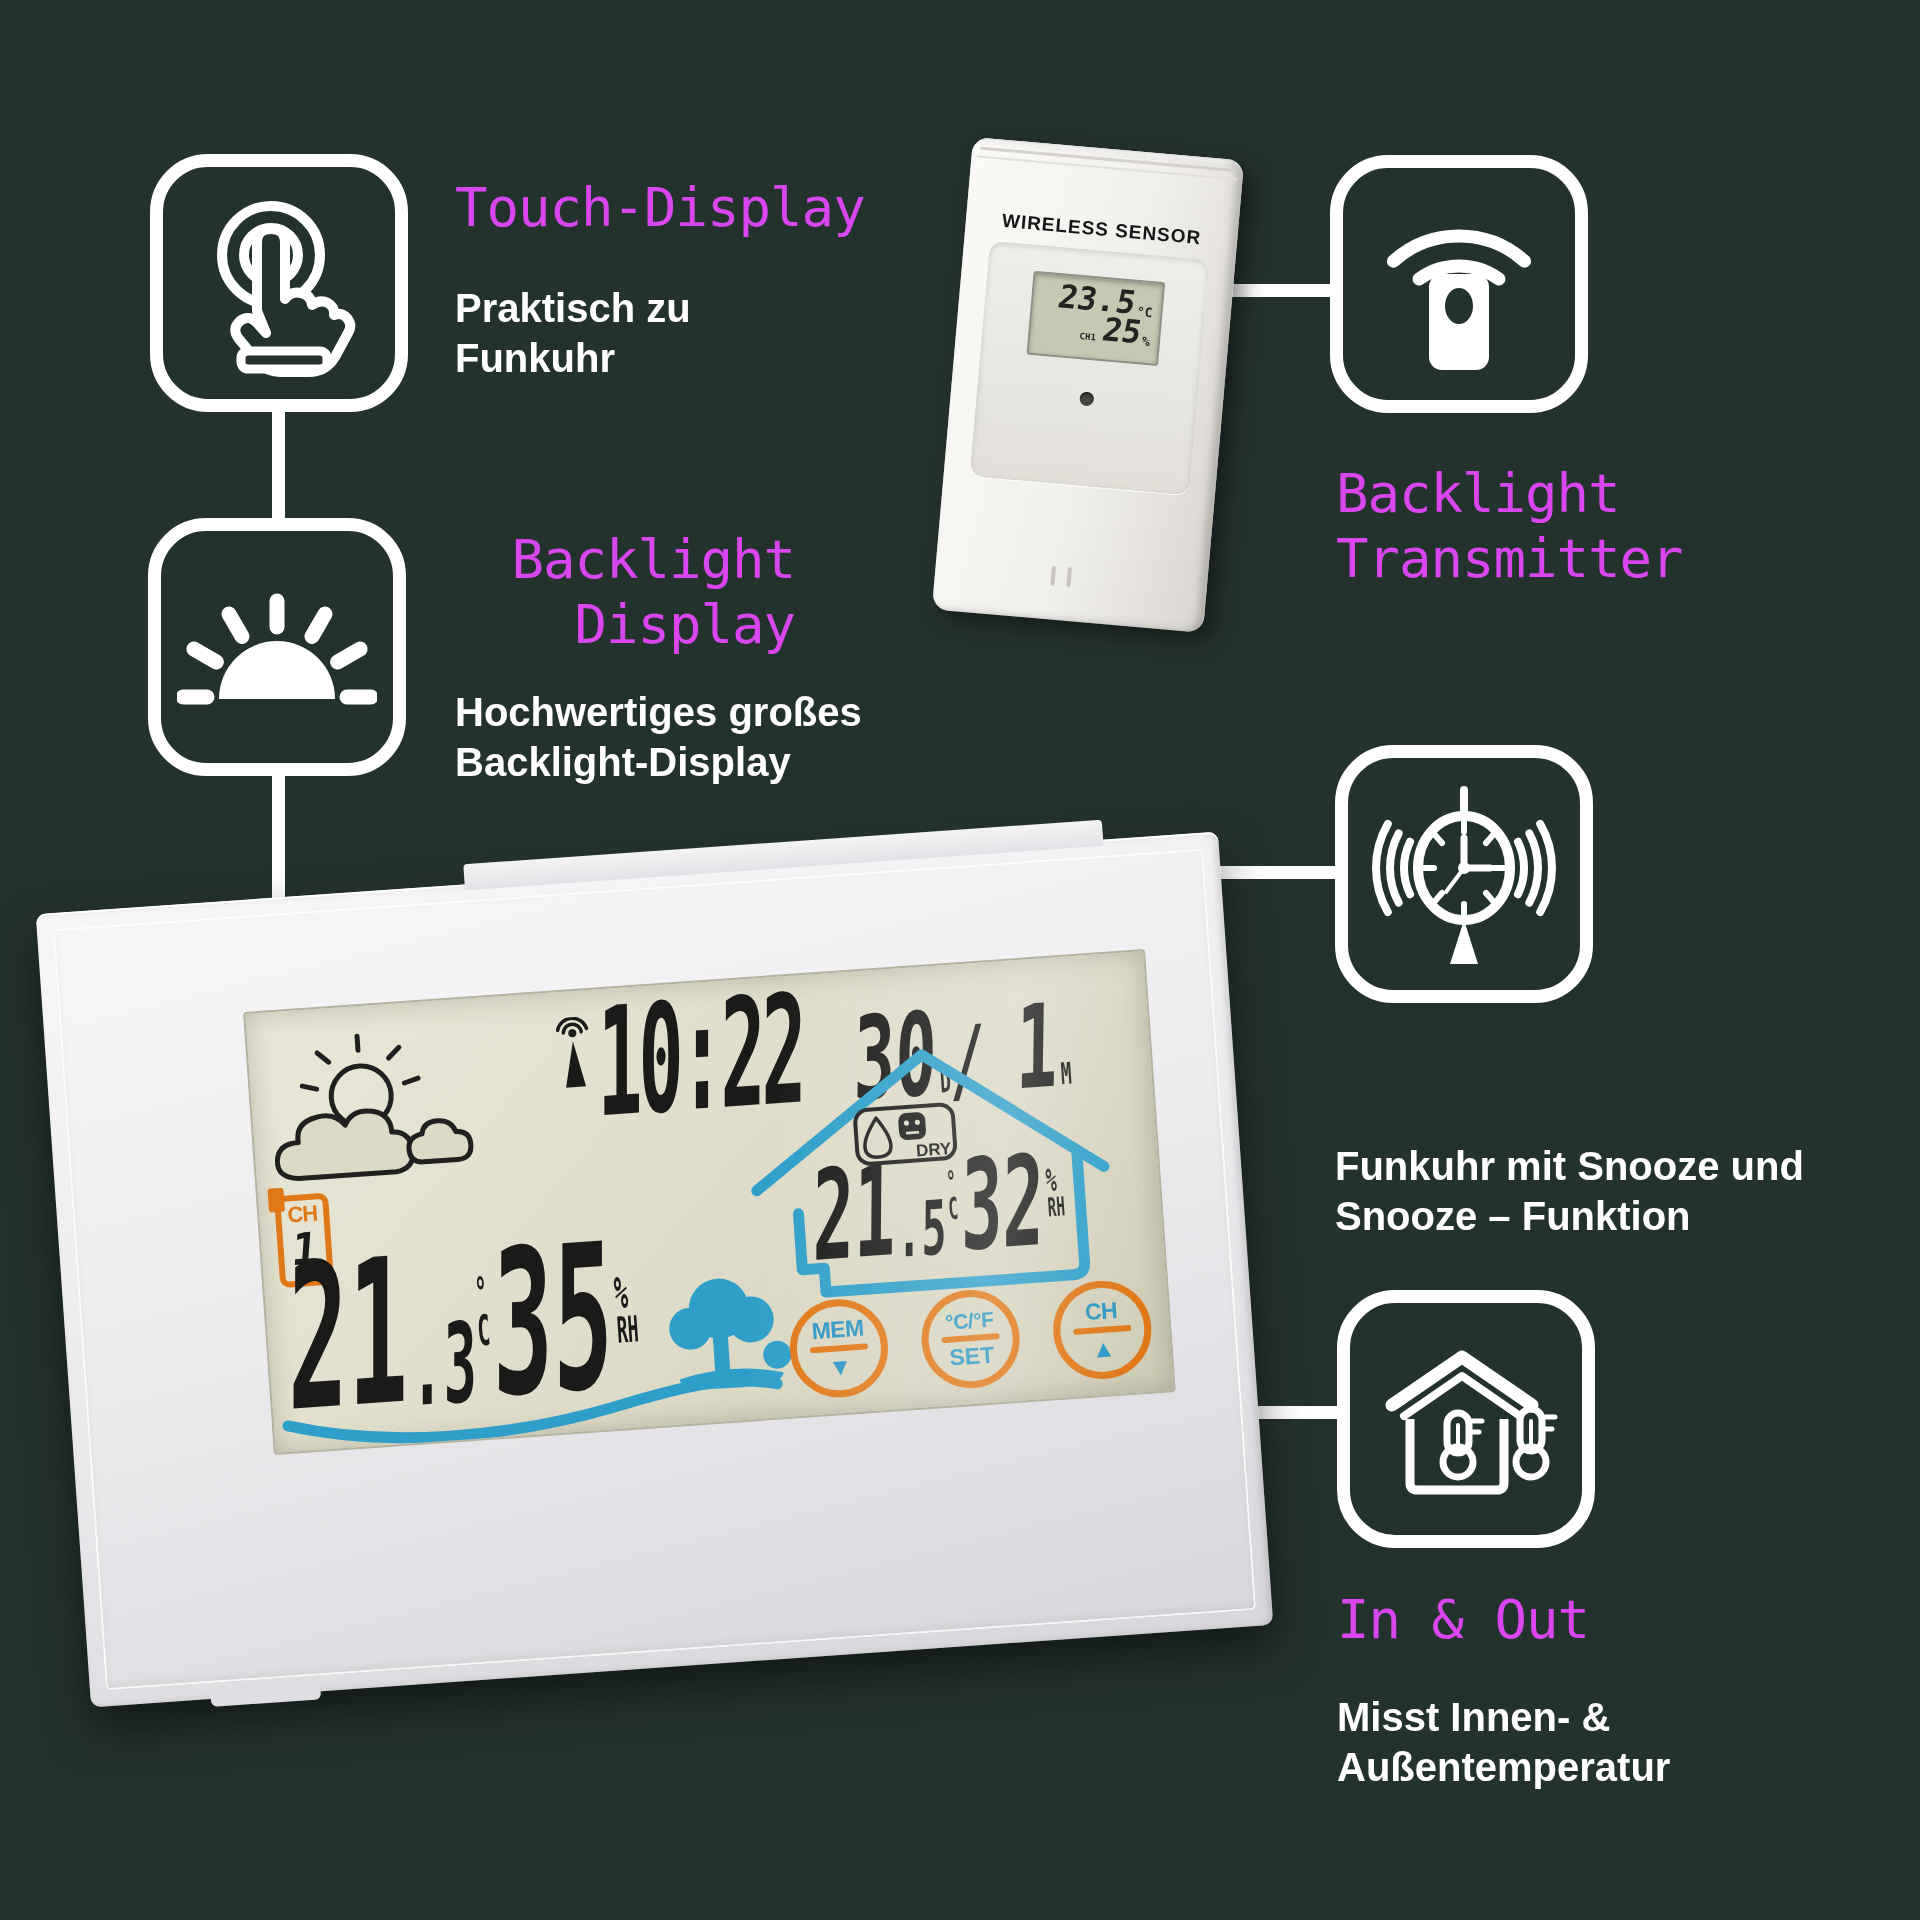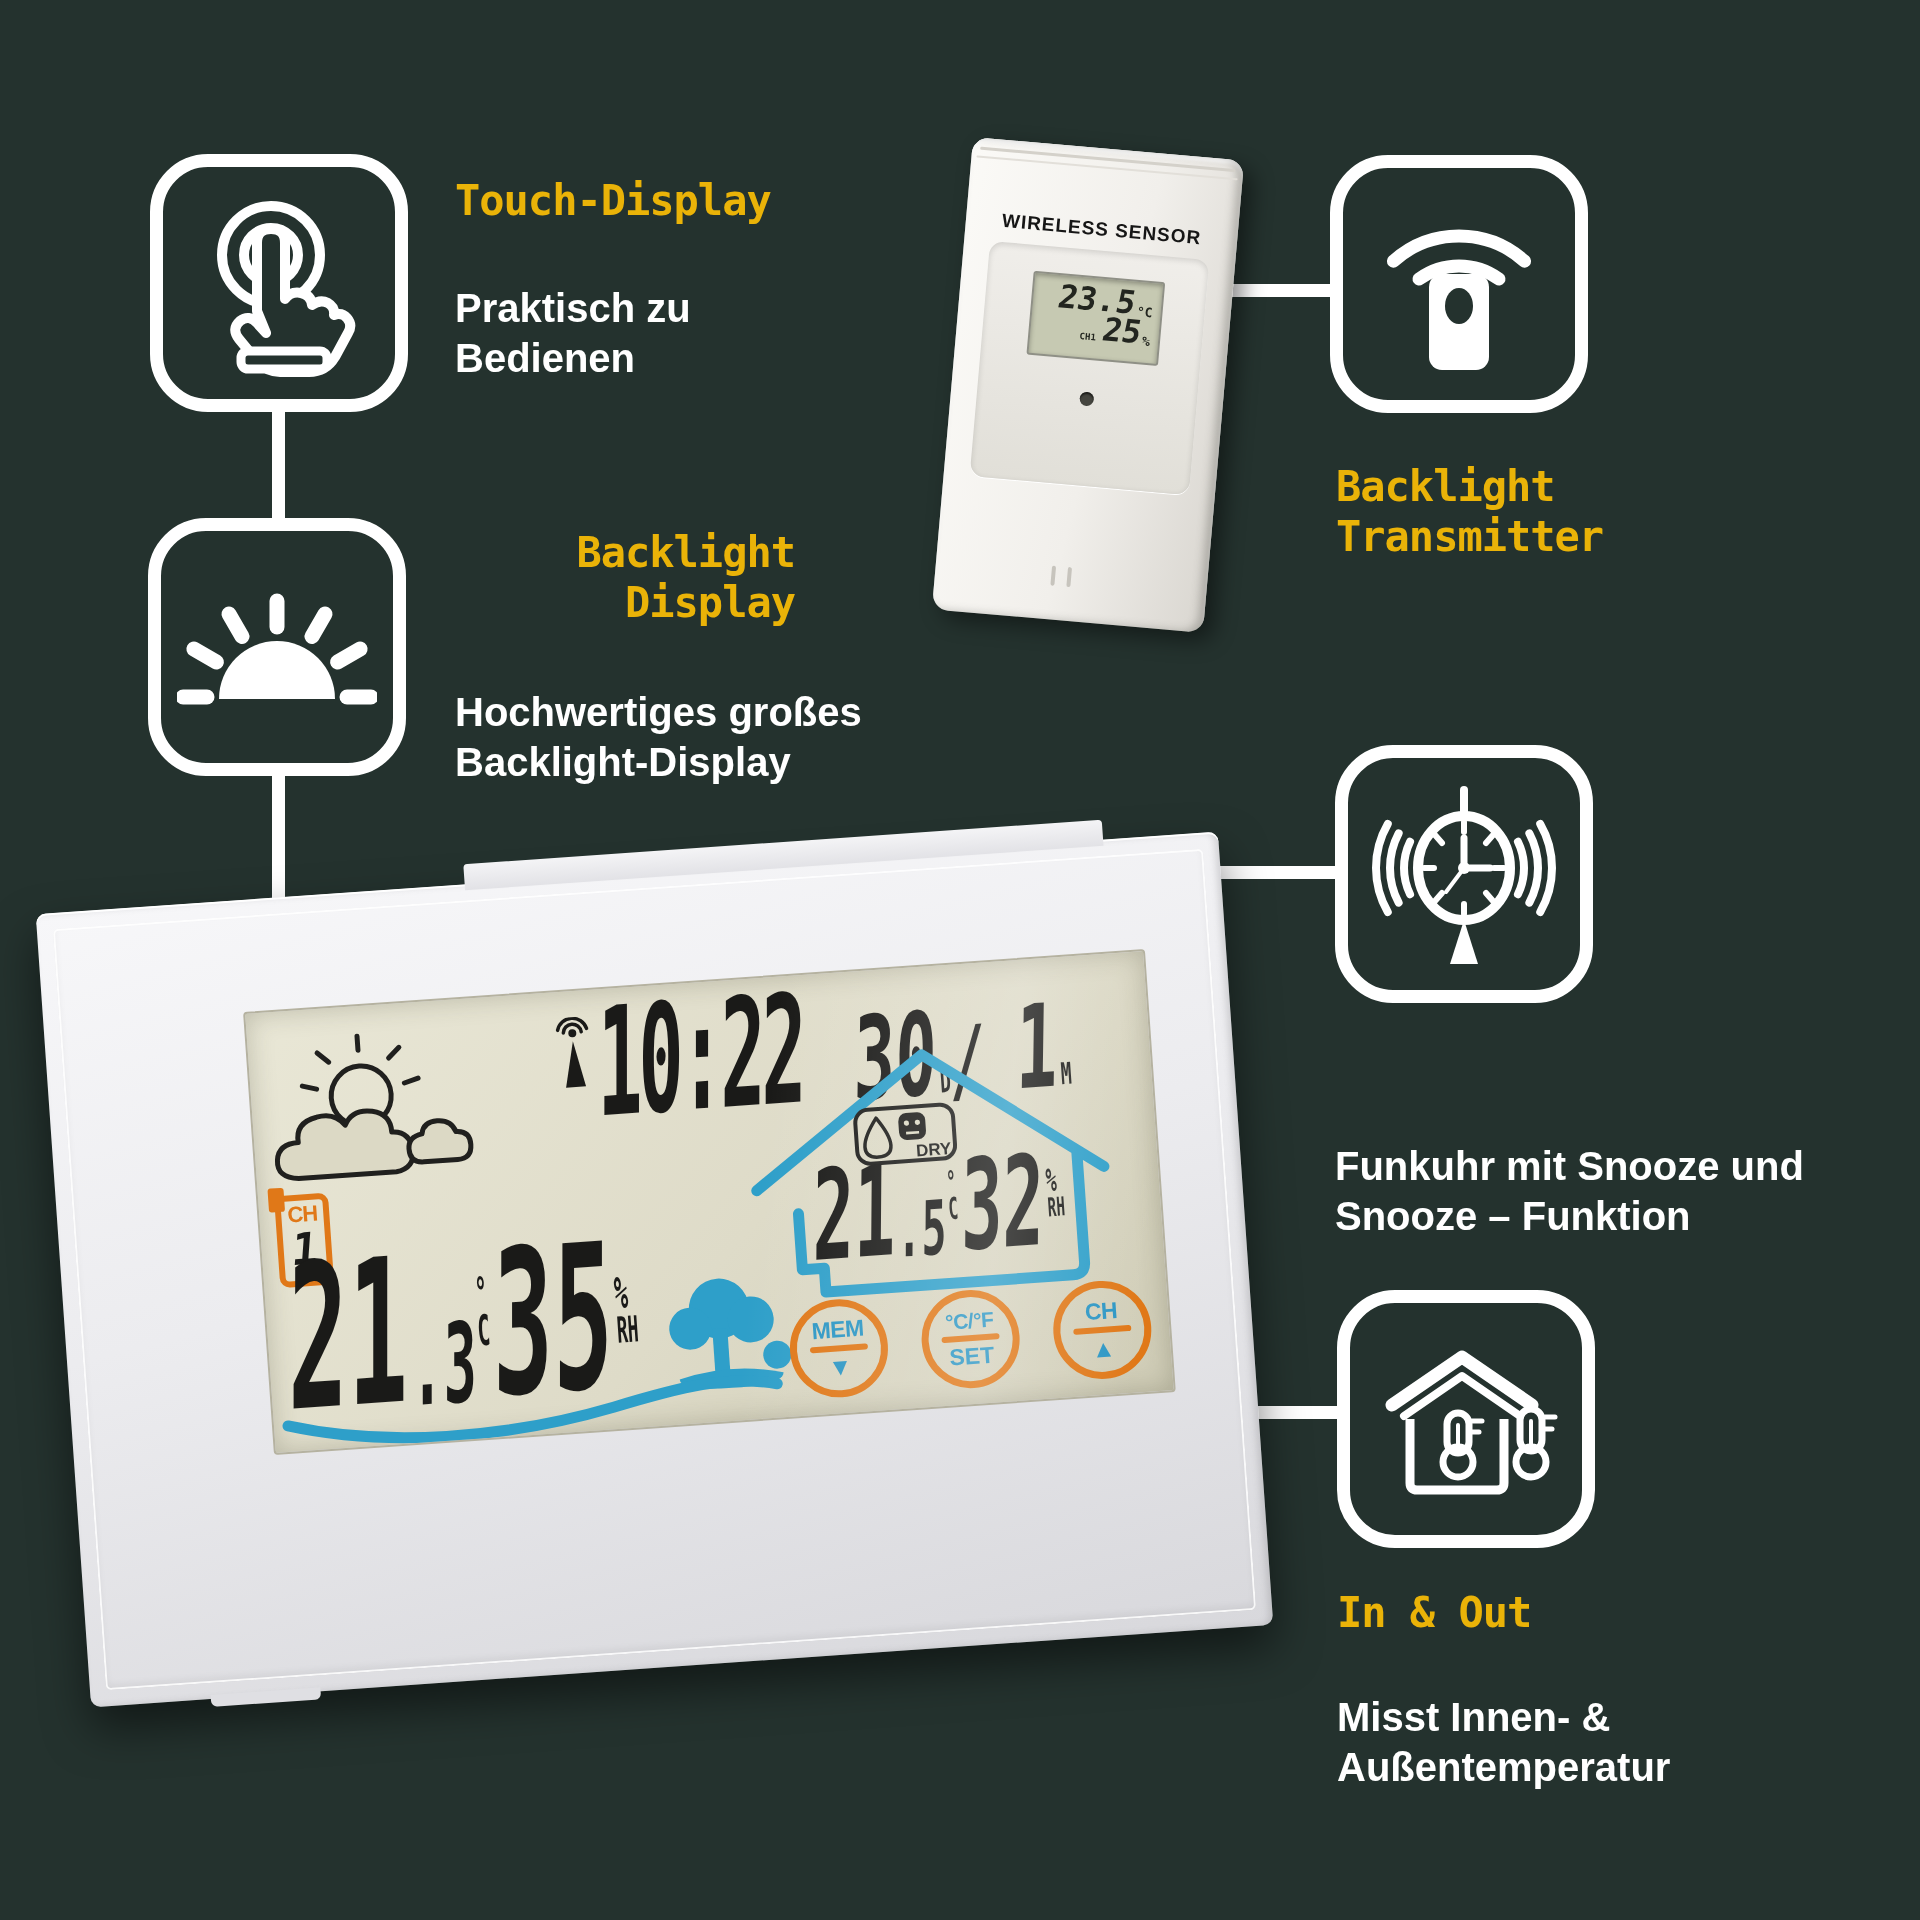--- a/index.html
+++ b/index.html
@@ -4,22 +4,22 @@
 <style>
   html,body{margin:0;padding:0;background:#1c2624;}
   #canvas{position:relative;width:1920px;height:1920px;background:#24322e;overflow:hidden;
           font-family:"Liberation Sans",sans-serif;}
   
   .connector{position:absolute;background:#ffffff;z-index:1;}
   
   .icon-box{position:absolute;width:258px;height:258px;border:13px solid #fff;border-radius:58px;
             box-sizing:border-box;z-index:2;display:flex;align-items:center;justify-content:center;}
   .icon-box svg{width:200px;height:200px;}
-  .feature-title{position:absolute;z-index:2;color:#eab308;font-family:"DejaVu Sans Mono",monospace;
-                 font-weight:bold;font-size:42px;line-height:1.2;letter-spacing:-1px;}
+  .feature-title{position:absolute;z-index:2;color:#d946ef;font-family:"DejaVu Sans Mono",monospace;
+                 font-weight:normal;font-size:54px;line-height:1.2;letter-spacing:-1px;}
   .feature-sub{position:absolute;z-index:2;color:#fff;font-weight:700;font-size:40px;line-height:1.24;}
   
   #sensor{position:absolute;left:952px;top:148px;width:272px;height:474px;z-index:3;
           transform:rotate(5deg);border-radius:16px;
           background:linear-gradient(100deg,#fbfaf7 0%,#f1efeb 55%,#d9d6d0 100%);
           box-shadow:10px 8px 22px rgba(0,0,0,.45), inset -6px 0 8px rgba(90,88,82,.35), inset 0 4px 3px #fff;}
   .plate-line{position:absolute;left:8px;right:8px;top:9px;height:3px;background:#d4d1ca;border-radius:2px;}
   .plate-line2{position:absolute;left:5px;right:5px;top:18px;height:2px;background:#e2dfd9;border-radius:2px;}
   .sensor-label{position:absolute;left:0;right:0;top:70px;text-align:center;color:#161616;
                 font-size:19px;font-weight:700;letter-spacing:1px;}
@@ -110,21 +110,21 @@
       <circle cx="92" cy="72" r="27" fill="none" stroke="#fff" stroke-width="10"></circle>
       <circle cx="92" cy="72" r="49" fill="none" stroke="#fff" stroke-width="10"></circle>
       <path d="M 78 128 L 78 60 Q 78 46 92 46 Q 106 46 106 60 L 106 116
                q 6 -8 16 -6 q 10 2 11 12 q 8 -6 16 -2 q 7 4 6 12 q 8 -3 13 3 q 6 7 1 15
                l -13 24 q -9 15 -26 15 h -29 q -13 0 -22 -10 l -19 -23 q -8 -10 1 -18
                q 9 -7 17 2 l 9 10 z" fill="#24322e" stroke="#fff" stroke-width="10" stroke-linejoin="round" stroke-linecap="round"></path>
       <rect x="62" y="168" width="86" height="18" rx="7" fill="#24322e" stroke="#fff" stroke-width="9"></rect>
     </svg>
   </div>
   <div class="feature-title" style="left:455px;top:176px;width:540px;">Touch-Display</div>
-  <div class="feature-sub" style="left:455px;top:284px;width:300px;">Praktisch zu Bedienen</div>
+  <div class="feature-sub" style="left:455px;top:284px;width:300px;">Praktisch zu Funkuhr</div>
 
   <div class="icon-box" style="left:148px;top:518px;">
     <svg viewBox="0 0 200 200">
       <g stroke="#fff" stroke-width="15" stroke-linecap="round">
         <line x1="30" y1="150" x2="6" y2="150"></line>
         <line x1="39.4" y1="115" x2="16.9" y2="102"></line>
         <line x1="65" y1="89.4" x2="52" y2="66.9"></line>
         <line x1="100" y1="80" x2="100" y2="54"></line>
         <line x1="135" y1="89.4" x2="148" y2="66.9"></line>
         <line x1="160.6" y1="115" x2="183.1" y2="102"></line>

